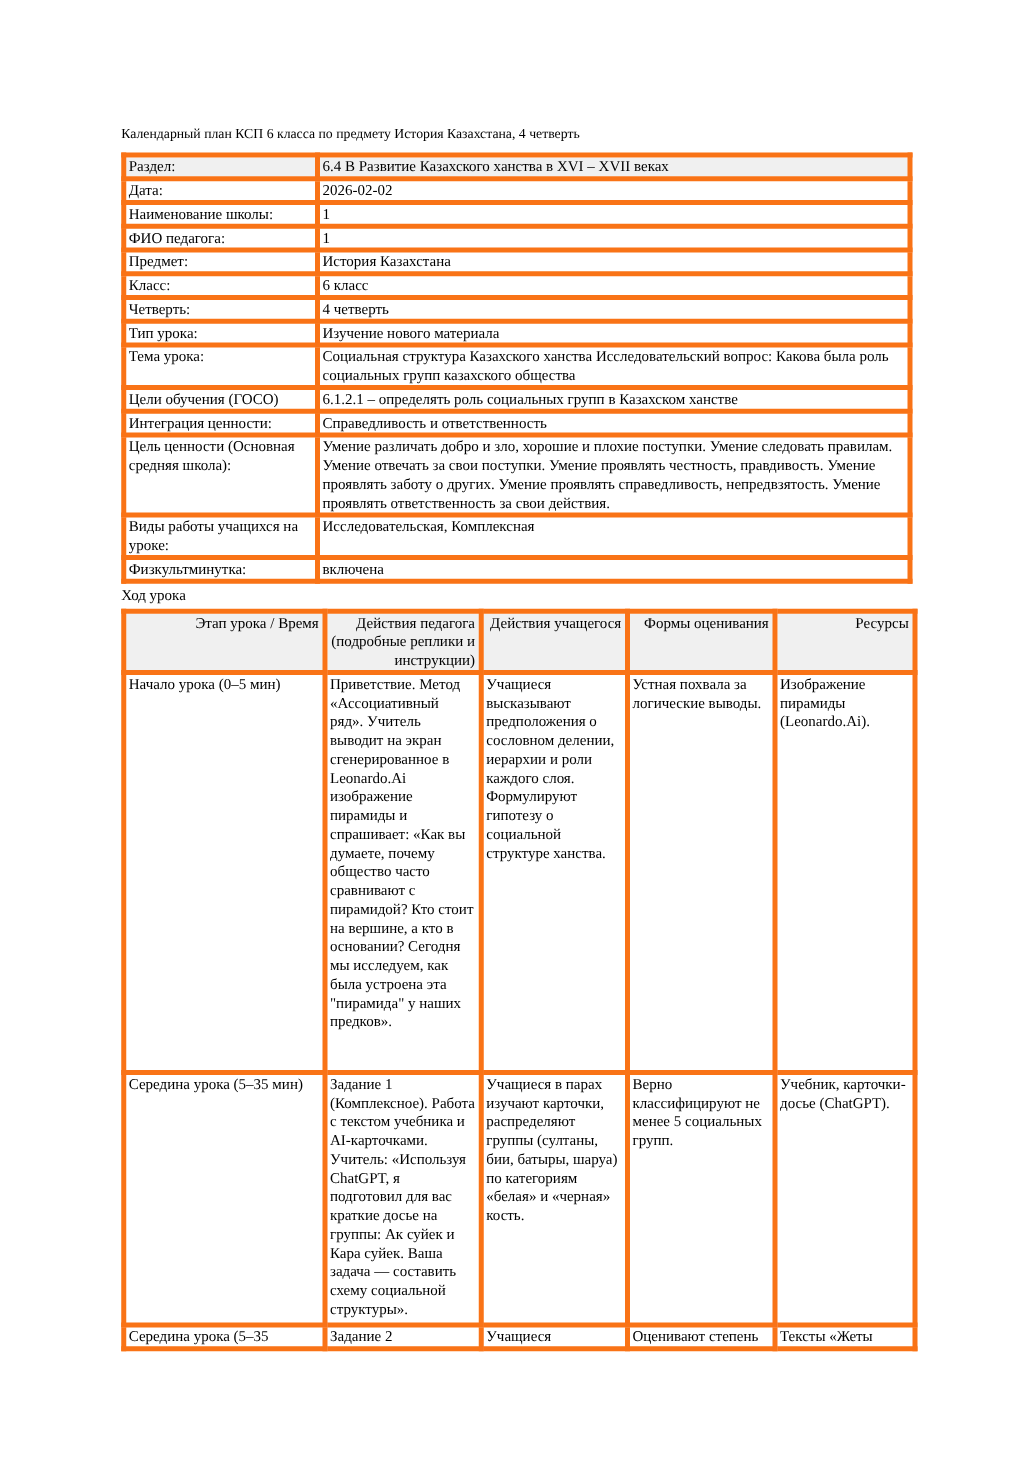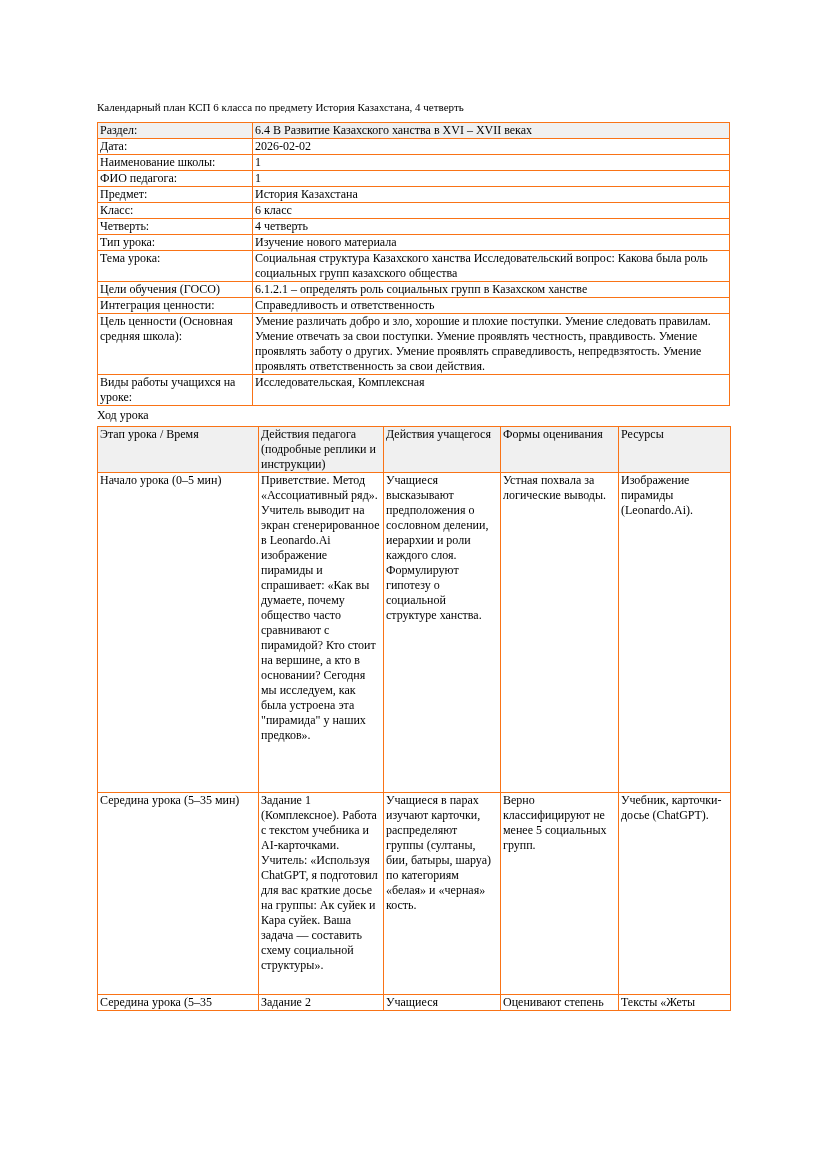--- a/index.html
+++ b/index.html
@@ -26,33 +26,33 @@
     line-height: 16px;
     margin-bottom: 7px;
     white-space: nowrap;
   }
   table {
     border-collapse: collapse;
     table-layout: fixed;
     width: 633px;
   }
   td {
-    border: 1px solid #f97316;
+    border: 4px solid #f97316;
     vertical-align: top;
     padding: 0 3px 0 2px;
     line-height: 15px;
     overflow: hidden;
   }
   .info-table td.label-cell { width: 155px; }
   tr.shaded td { background: #f0f0f0; }
   .section-label {
     line-height: 15px;
     margin: 2px 0 3px 0;
   }
-  .lesson-table tr.header-row { height: 45px; }
+  .lesson-table tr.header-row { height: 45px; text-align: right; }
   .lesson-table tr.row-begin  { height: 320px; }
   .lesson-table tr.row-middle { height: 202px; }
   .lesson-table tr.row-cut    { height: 16px; }
   .lesson-table tr.row-cut td .clip {
     height: 15px;
     overflow: hidden;
     white-space: nowrap;
   }
 </style>
 </head>
@@ -110,20 +110,24 @@
           <td>Справедливость и ответственность</td>
         </tr>
         <tr>
           <td class="label-cell">Цель ценности (Основная средняя школа):</td>
           <td>Умение различать добро и зло, хорошие и плохие поступки. Умение следовать правилам. Умение отвечать за свои поступки. Умение проявлять честность, правдивость. Умение проявлять заботу о других. Умение проявлять справедливость, непредвзятость. Умение проявлять ответственность за свои действия.</td>
         </tr>
         <tr>
           <td class="label-cell">Виды работы учащихся на уроке:</td>
           <td>Исследовательская, Комплексная</td>
         </tr>
+        <tr>
+          <td class="label-cell">Физкультминутка:</td>
+          <td>включена</td>
+        </tr>
       </tbody>
     </table>
 
     <div class="section-label">Ход урока</div>
 
     <table class="lesson-table">
       <colgroup>
         <col style="width:161px">
         <col style="width:125px">
         <col style="width:117px">

